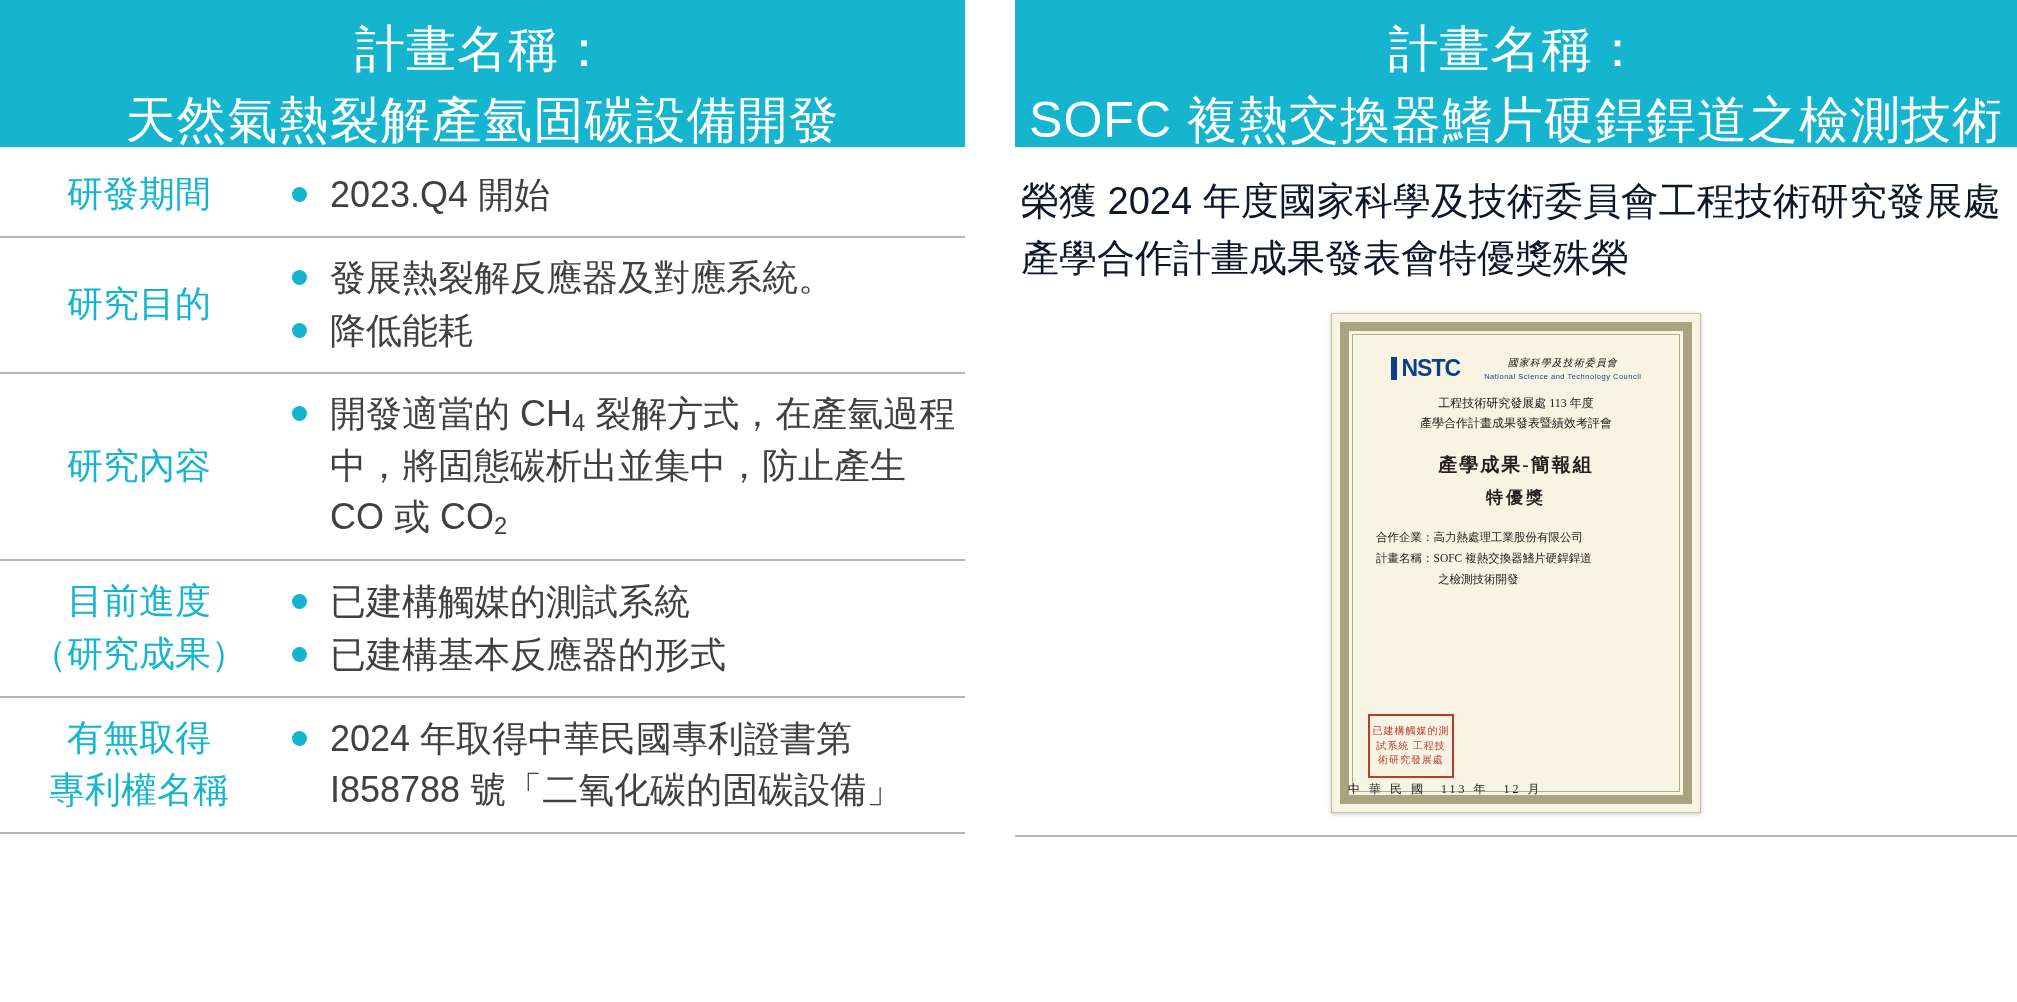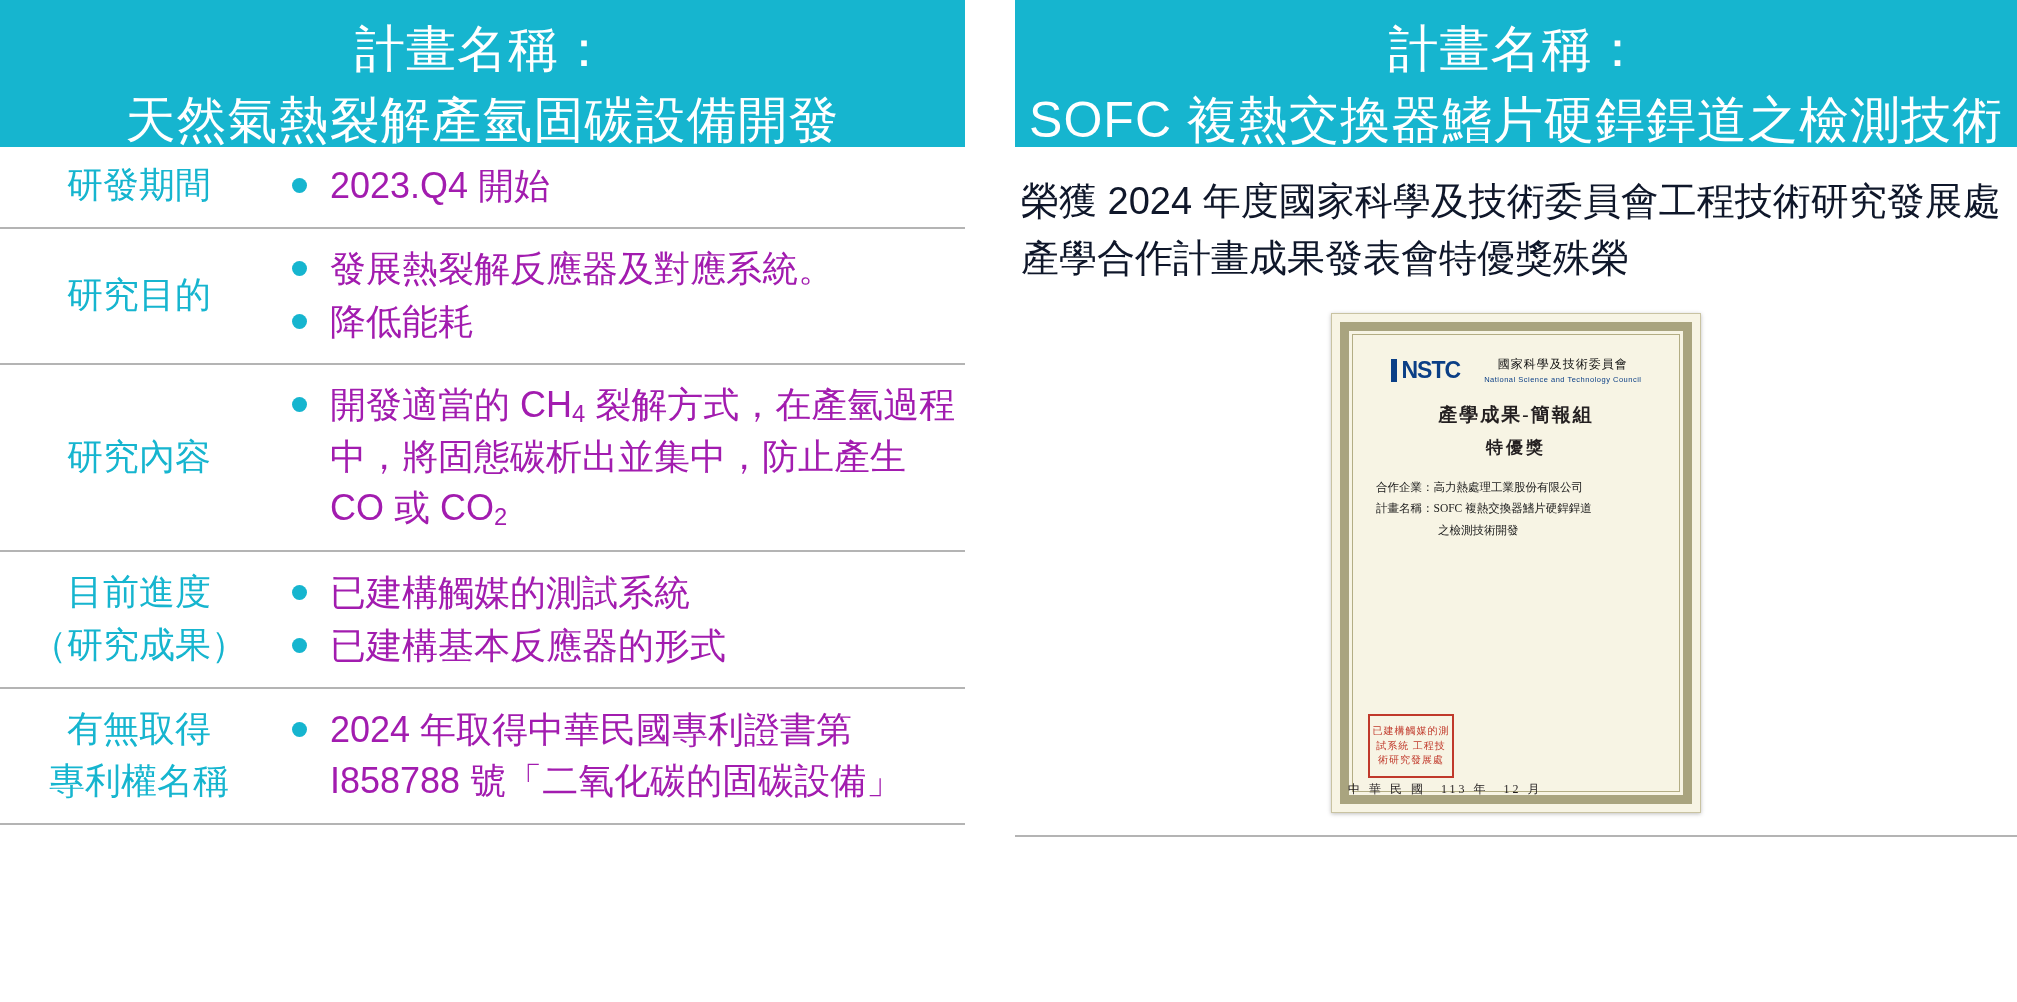--- a/index.html
+++ b/index.html
@@ -53,21 +53,21 @@
   
   .table {
     width: 100%;
     border-collapse: collapse;
     table-layout: fixed;
   }
   .table tr {
     border-bottom: 2px solid #b4b4b4;
   }
   .table tr:first-child td {
-    padding-top: 12px;
+    padding-top: 21px;
   }
   .table td {
     vertical-align: middle;
     padding: 14px 4px 16px 4px;
   }
   .cell-label {
     width: 270px;
     text-align: center;
     color: #16b5cf;
     font-size: 36px;
@@ -80,21 +80,21 @@
   ul.bullets {
     margin: 0;
     padding: 0;
     list-style: none;
   }
   ul.bullets li {
     position: relative;
     padding-left: 48px;
     font-size: 36px;
     line-height: 1.42;
-    color: #a21caf;
+    color: #404040;
     margin-bottom: 2px;
   }
   ul.bullets li:last-child { margin-bottom: 0; }
   ul.bullets li::before {
     content: "";
     position: absolute;
     left: 10px;
     top: 18px;
     width: 15px;
     height: 15px;
@@ -161,23 +161,24 @@
     font-family: "Liberation Sans", sans-serif;
     font-weight: bold;
     font-size: 23px;
     color: #0b3f86;
     letter-spacing: -1px;
     line-height: 1;
     border-left: 6px solid #0b3f86;
     padding-left: 5px;
   }
   .nstc-cn {
-    font-size: 12px;
+    font-size: 10px;
     color: #111;
     letter-spacing: 1px;
+    font-style: italic;
   }
   .nstc-en {
     font-family: "Liberation Sans", sans-serif;
     font-size: 7.5px;
     color: #0b3f86;
     letter-spacing: 0.5px;
     margin-top: 2px;
   }
   .cert-sub {
     font-size: 12px;
@@ -347,20 +348,24 @@
 
         <div class="cert-body">
           <div class="nstc-row">
             <div class="nstc-logo">NSTC</div>
             <div>
               <div class="nstc-cn">國家科學及技術委員會</div>
               <div class="nstc-en">National Science and Technology Council</div>
             </div>
           </div>
 
+          <div class="cert-sub">
+            <div>工程技術研究發展處 113 年度</div>
+            <div>產學合作計畫成果發表暨績效考評會</div>
+          </div>
 
           <div class="cert-group">產學成果-簡報組</div>
           <div class="cert-prize">特優獎</div>
 
           <div class="cert-meta">
             <div>合作企業：高力熱處理工業股份有限公司</div>
             <div>計畫名稱：SOFC 複熱交換器鰭片硬銲銲道</div>
             <div class="indent">之檢測技術開發</div>
           </div>
         </div>

